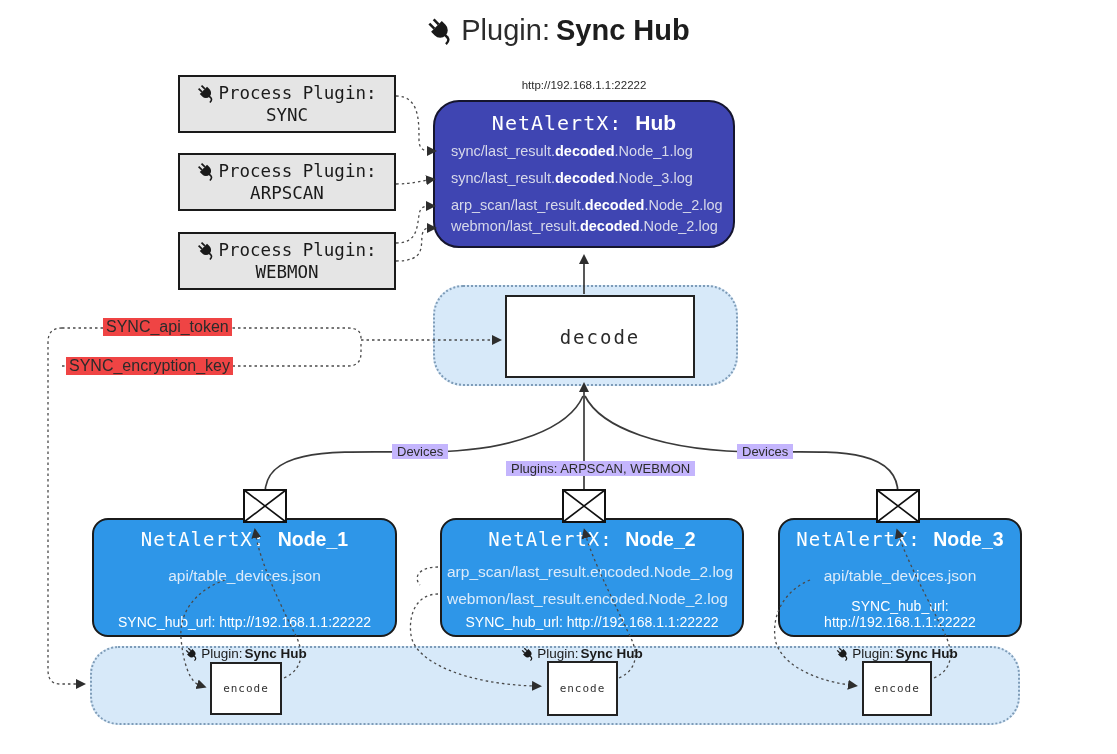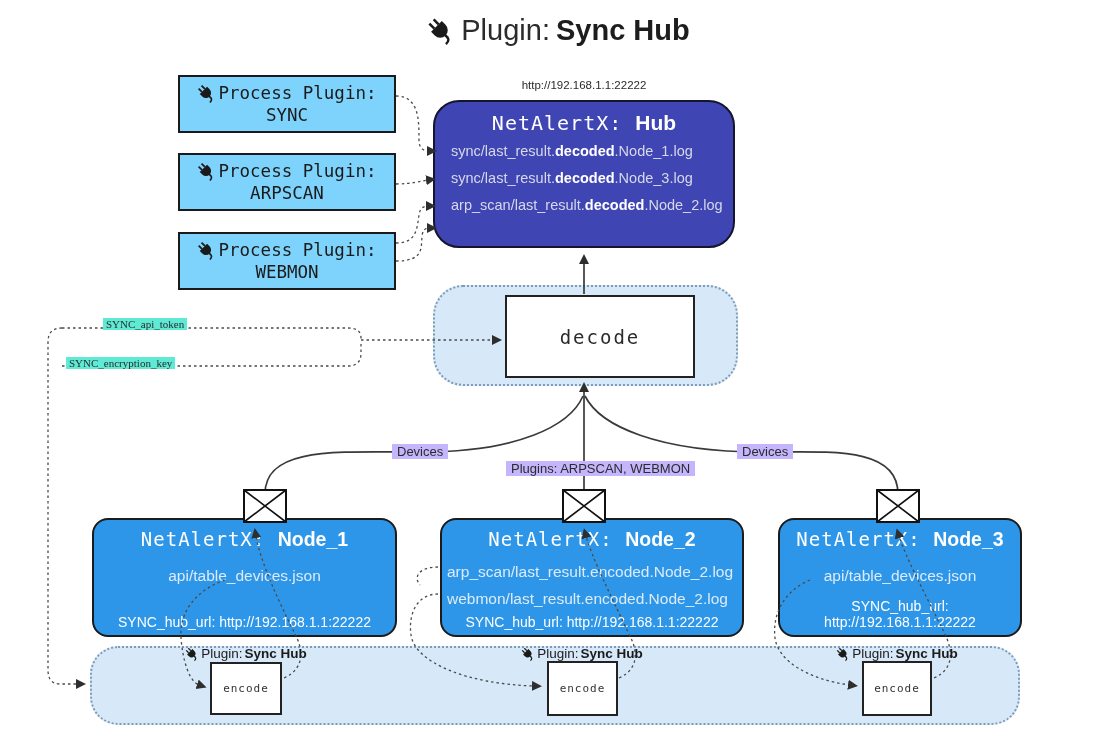--- a/index.html
+++ b/index.html
@@ -18,35 +18,35 @@
   .hub{position:absolute;left:433px;top:100px;width:302px;height:148px;background:#3F45B2;
        border:2.5px solid #15152e;border-radius:26px;box-sizing:border-box;color:#fff;}
   .hub-name{margin-top:9px;text-align:center;font-size:20px;letter-spacing:1px;color:#fff;}
   .hub-name b{font-family:"Liberation Sans",sans-serif;letter-spacing:0;font-size:21px;text-align:right;}
   .hub-logs{margin-top:6px;padding-left:16px;}
   .hub-log{font-size:14.5px;color:#d7d9ea;line-height:21px;white-space:nowrap;}
   .hub-log.sp{margin-bottom:6px;}
   .hub-log b{color:#fff;}
 
   
-  .pbox{position:absolute;left:178px;width:218px;height:58px;background:#7dd3fc;
+  .pbox{position:absolute;left:178px;width:218px;height:58px;background:#e5e5e5;
         border:2px solid #1a1a1a;box-sizing:border-box;text-align:center;
         font-size:17.5px;color:#1a1a1a;padding-top:6px;}
   .pbox .l1{display:flex;align-items:center;justify-content:center;gap:2px;}
   .pbox .l2{margin-top:2px;}
 
   
   .band{position:absolute;background:#D7E9F9;border:2px dotted #7e9cb8;box-sizing:border-box;}
   .decode-band{left:433px;top:285px;width:305px;height:101px;border-radius:30px;}
   .decode-box{position:absolute;left:505px;top:295px;width:190px;height:83px;background:#fff;
               border:2.5px solid #222;box-sizing:border-box;display:flex;align-items:center;
               justify-content:center;font-size:19px;color:#2b2b2b;letter-spacing:2px;}
 
   
-  .tok{position:absolute;font-size:11px;color:#2b2b2b;background:#5eead4;padding:0 3px;font-family:Liberation Serif, serif;}
+  .tok{position:absolute;font-size:16px;color:#2b2b2b;background:#ef4444;padding:0 3px;}
 
   
   .elabel{position:absolute;font-size:13px;color:#2b2b2b;background:#c4b5fd;padding:0 5px;}
 
   
   .node{position:absolute;top:518px;height:119px;background:#2E96E8;border:2.5px solid #1b1b1b;
         border-radius:16px;box-sizing:border-box;color:#fff;}
   .node-name{margin-top:8px;text-align:center;font-size:19px;letter-spacing:1px;}
   .node-name b{font-family:"Liberation Sans",sans-serif;letter-spacing:0;font-size:19.5px;}
   .node-file{ text-align:center;font-size:15.5px;color:#DCEBFA;line-height:20px;}
@@ -176,20 +176,21 @@
 
   <div class="hub-url">http://192.168.1.1:22222</div>
   <div class="hub">
     <div class="hub-name mono">
       <span>NetAlertX: </span><b>Hub</b>
     </div>
     <div class="hub-logs">
       <div class="hub-log sp"><span>sync/last_result.</span><b>decoded</b><span>.Node_1.log</span></div>
       <div class="hub-log sp"><span>sync/last_result.</span><b>decoded</b><span>.Node_3.log</span></div>
       <div class="hub-log"><span>arp_scan/last_result.</span><b>decoded</b><span>.Node_2.log</span></div>
+      <div class="hub-log"><span>webmon/last_result.</span><b>decoded</b><span>.Node_2.log</span></div>
     </div>
   </div>
 
   <div class="band decode-band"></div>
   <div class="decode-box mono">decode</div>
 
   <div class="tok lbl-layer" style="left:103px;top:318px">SYNC_api_token</div>
   <div class="tok lbl-layer" style="left:66px;top:357px">SYNC_encryption_key</div>
 
   <div class="elabel lbl-layer" style="left:392px;top:444px">Devices</div>

